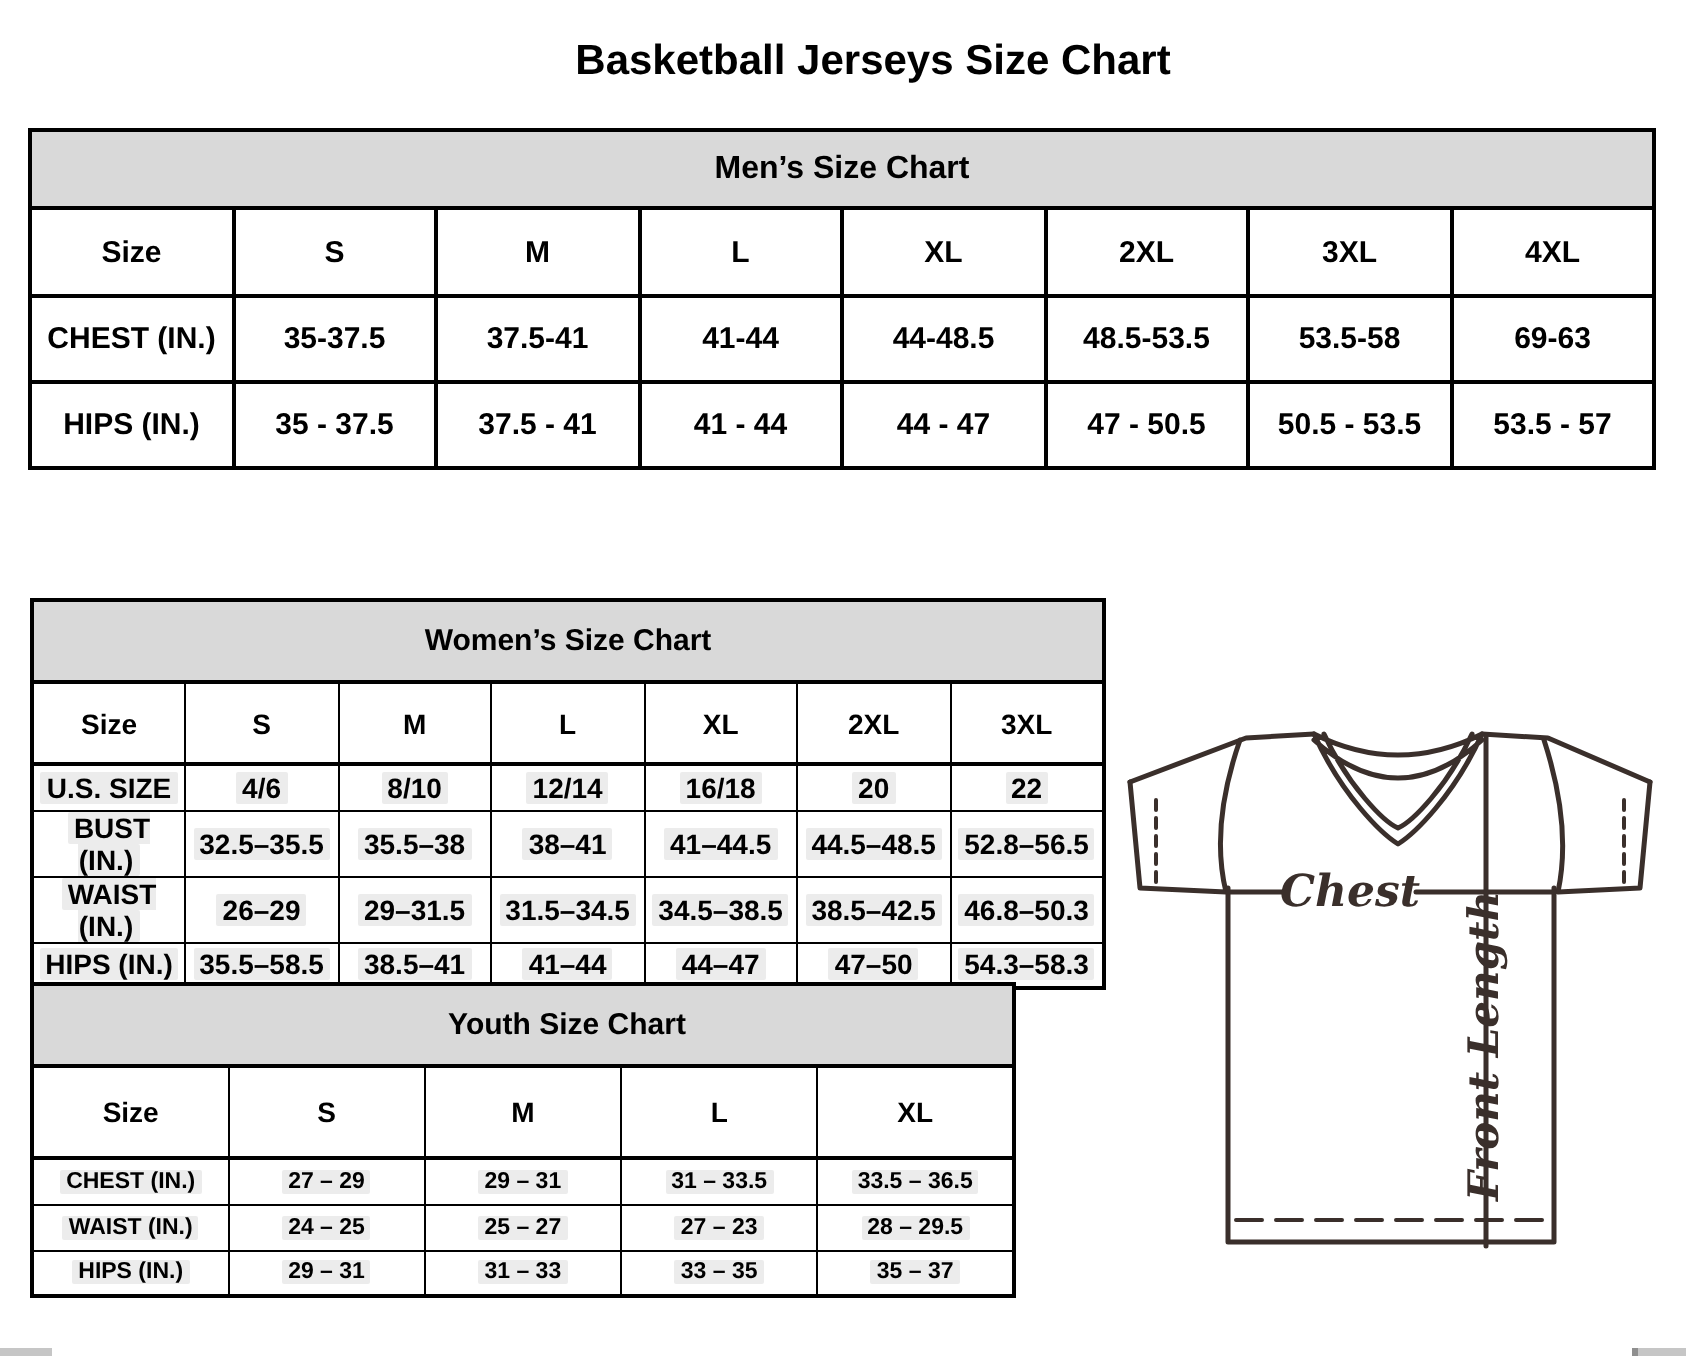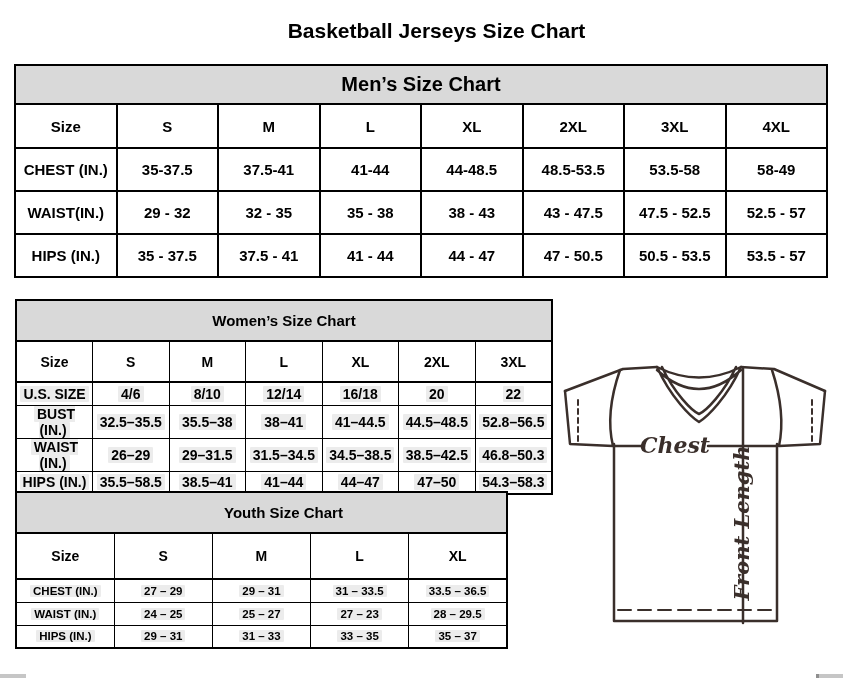--- a/index.html
+++ b/index.html
@@ -15,21 +15,21 @@
   
   table{border-collapse:collapse;table-layout:fixed;position:absolute;background:#fff;}
   th,td{border:1px solid #000;text-align:center;vertical-align:middle;font-weight:bold;padding:0;}
   tr.title th{background:#d9d9d9;border-bottom:2px solid #000;}
   tr.cols th{border-bottom:2px solid #000;}
   .hl{background:#ececec;padding:0 3px;border-radius:1px;}
   
   table.men{left:14px;top:64px;width:814px;border:2px solid #000;}
   table.men th, table.men td{border:2px solid #000;font-size:15px;}
   table.men tr.title{height:39px;}
-  table.men tr.title th{font-size:20px;}
+  table.men tr.title th{font-size:16px;}
   table.men tr.cols{height:44px;}
   table.men tbody tr{height:43px;}
   table.men th:first-child, table.men td:first-child{width:118px;}
   
   table.women{left:15px;top:299px;width:538px;border:2px solid #000;}
   table.women tr.title{height:41px;}
   table.women tr.title th{font-size:15px;}
   table.women tr.cols{height:41px;}
   table.women tr.cols th{font-size:14px;}
   table.women tbody tr{height:23px;}
@@ -81,31 +81,21 @@
     </thead>
     <tbody>
       <tr>
         <th>CHEST (IN.)</th>
         <td>35-37.5</td>
         <td>37.5-41</td>
         <td>41-44</td>
         <td>44-48.5</td>
         <td>48.5-53.5</td>
         <td>53.5-58</td>
-        <td>58-49</td>
-      </tr>
-      <tr>
-        <th>WAIST(IN.)</th>
-        <td>29 - 32</td>
-        <td>32 - 35</td>
-        <td>35 - 38</td>
-        <td>38 - 43</td>
-        <td>43 - 47.5</td>
-        <td>47.5 - 52.5</td>
-        <td>52.5 - 57</td>
+        <td>69-63</td>
       </tr>
       <tr>
         <th>HIPS (IN.)</th>
         <td>35 - 37.5</td>
         <td>37.5 - 41</td>
         <td>41 - 44</td>
         <td>44 - 47</td>
         <td>47 - 50.5</td>
         <td>50.5 - 53.5</td>
         <td>53.5 - 57</td>

